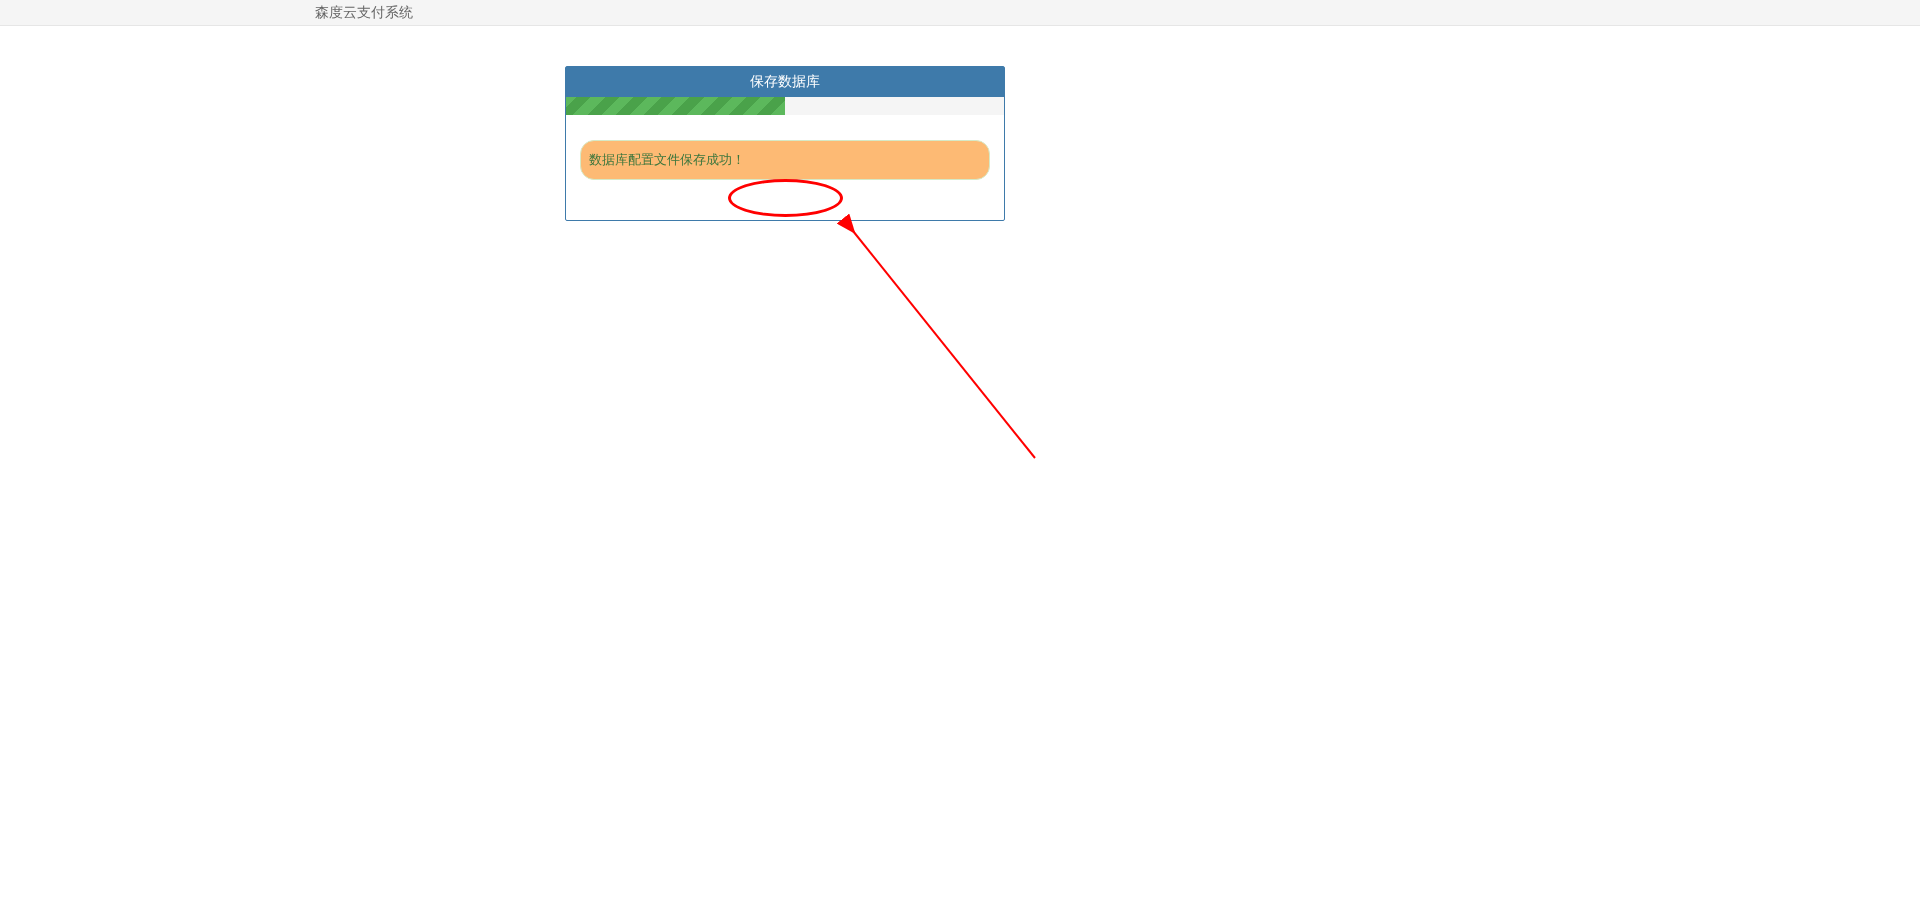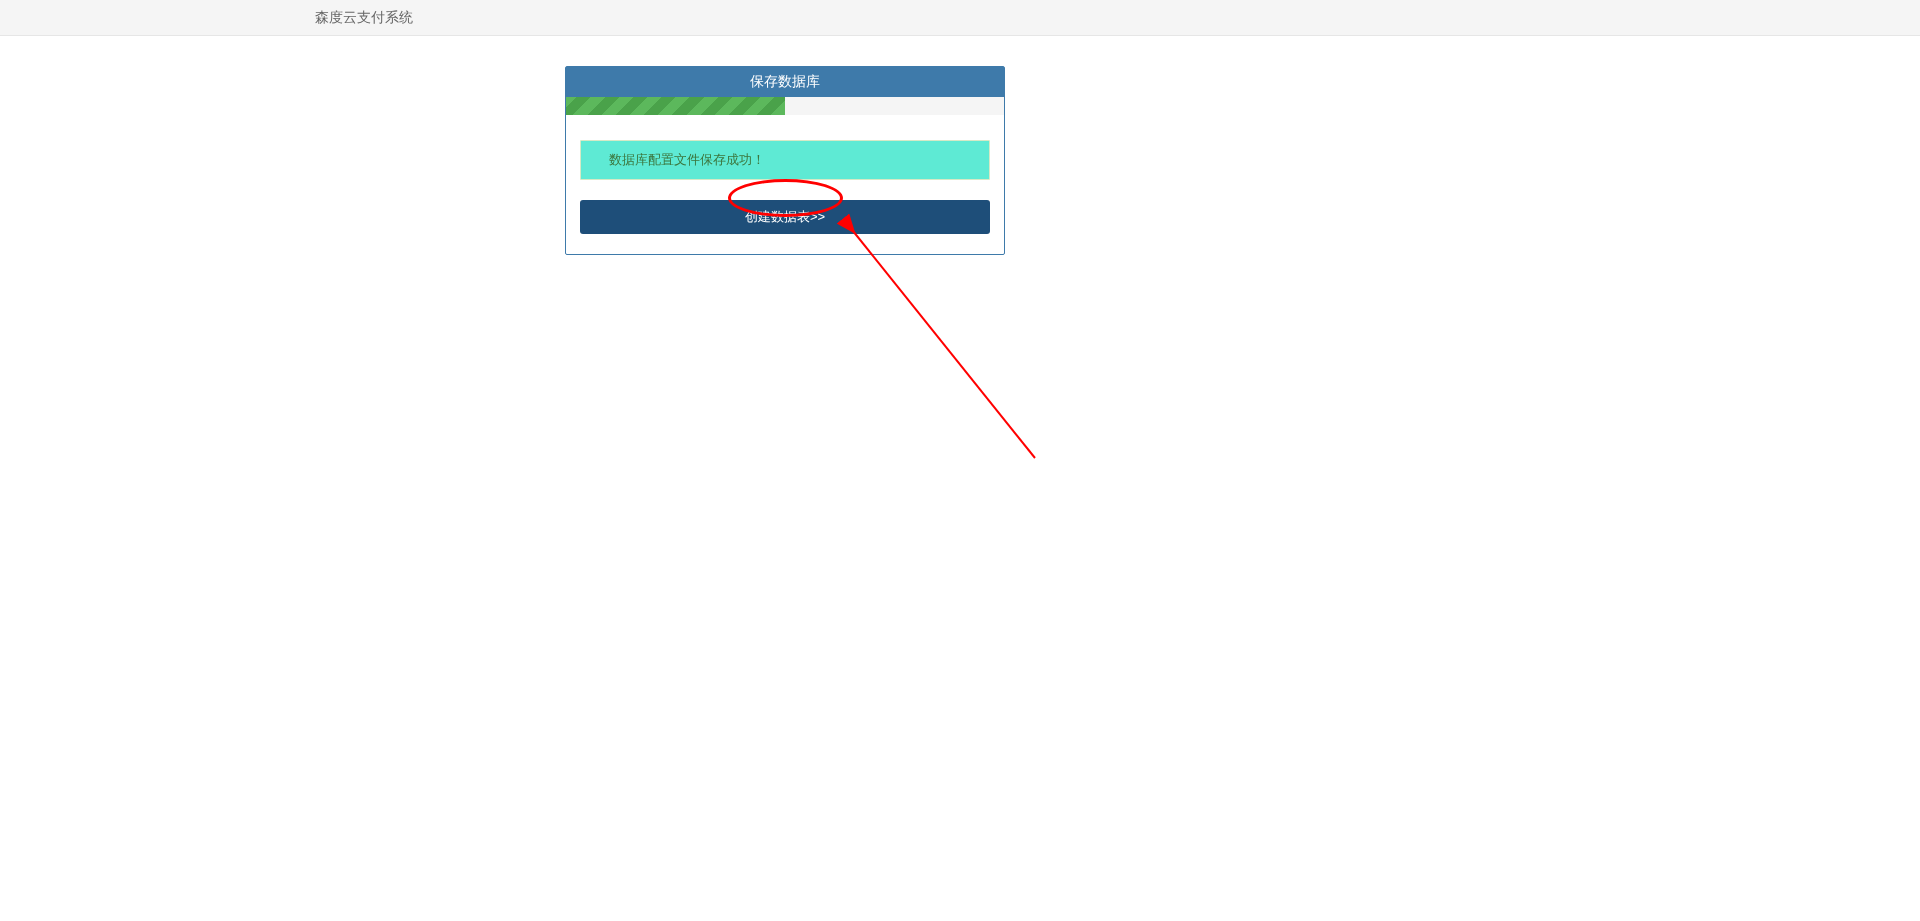--- a/index.html
+++ b/index.html
@@ -10,21 +10,21 @@
     body {
       font-family: "Microsoft YaHei", Arial, sans-serif;
       background: #ffffff;
       width: 1920px;
       height: 921px;
       overflow: hidden;
       position: relative;
     }
     .header {
       width: 100%;
-      height: 36px;
+      height: 26px;
       background: #f5f5f5;
       border-bottom: 1px solid #e6e6e6;
       display: flex;
       align-items: center;
       padding-left: 315px;
     }
     .header-title {
       color: #666;
       font-size: 14px;
     }
@@ -61,25 +61,25 @@
         #5cb85c 10px,
         #4aa24a 10px,
         #4aa24a 20px
       );
       width: 50%;
     }
     .panel-body {
       padding: 25px 14px 20px 14px;
     }
     .alert-success {
-      background: #5eead4;
+      background: #fdba74;
       border: 1px solid #d6e9c6;
       color: #3c763d;
-      padding: 10px 28px;
-      border-radius: 1px;
+      padding: 10px 8px;
+      border-radius: 14px;
       font-size: 13px;
       margin-bottom: 20px;
     }
     .btn-primary {
       display: block;
       width: 100%;
       background: #1e4e79;
       color: #fff;
       border: none;
       border-radius: 3px;
@@ -115,21 +115,20 @@
   <span class="header-title">森度云支付系统</span>
 </div>
 
 <div class="panel">
   <div class="panel-header">保存数据库</div>
   <div class="progress-bar">
     <div class="progress-fill"></div>
   </div>
   <div class="panel-body">
     <div class="alert-success">数据库配置文件保存成功！</div>
-    <button class="btn-primary">创建数据表&gt;&gt;</button>
   </div>
 </div>
 
 <div class="annotation-ellipse"></div>
 
 <svg class="annotation-arrow" width="220" height="260">
   <defs>
     <marker id="arrowhead" markerWidth="10" markerHeight="8" refX="2" refY="4" orient="auto">
       <polygon points="10 0, 0 4, 10 8" fill="#ff0000"></polygon>
     </marker>

